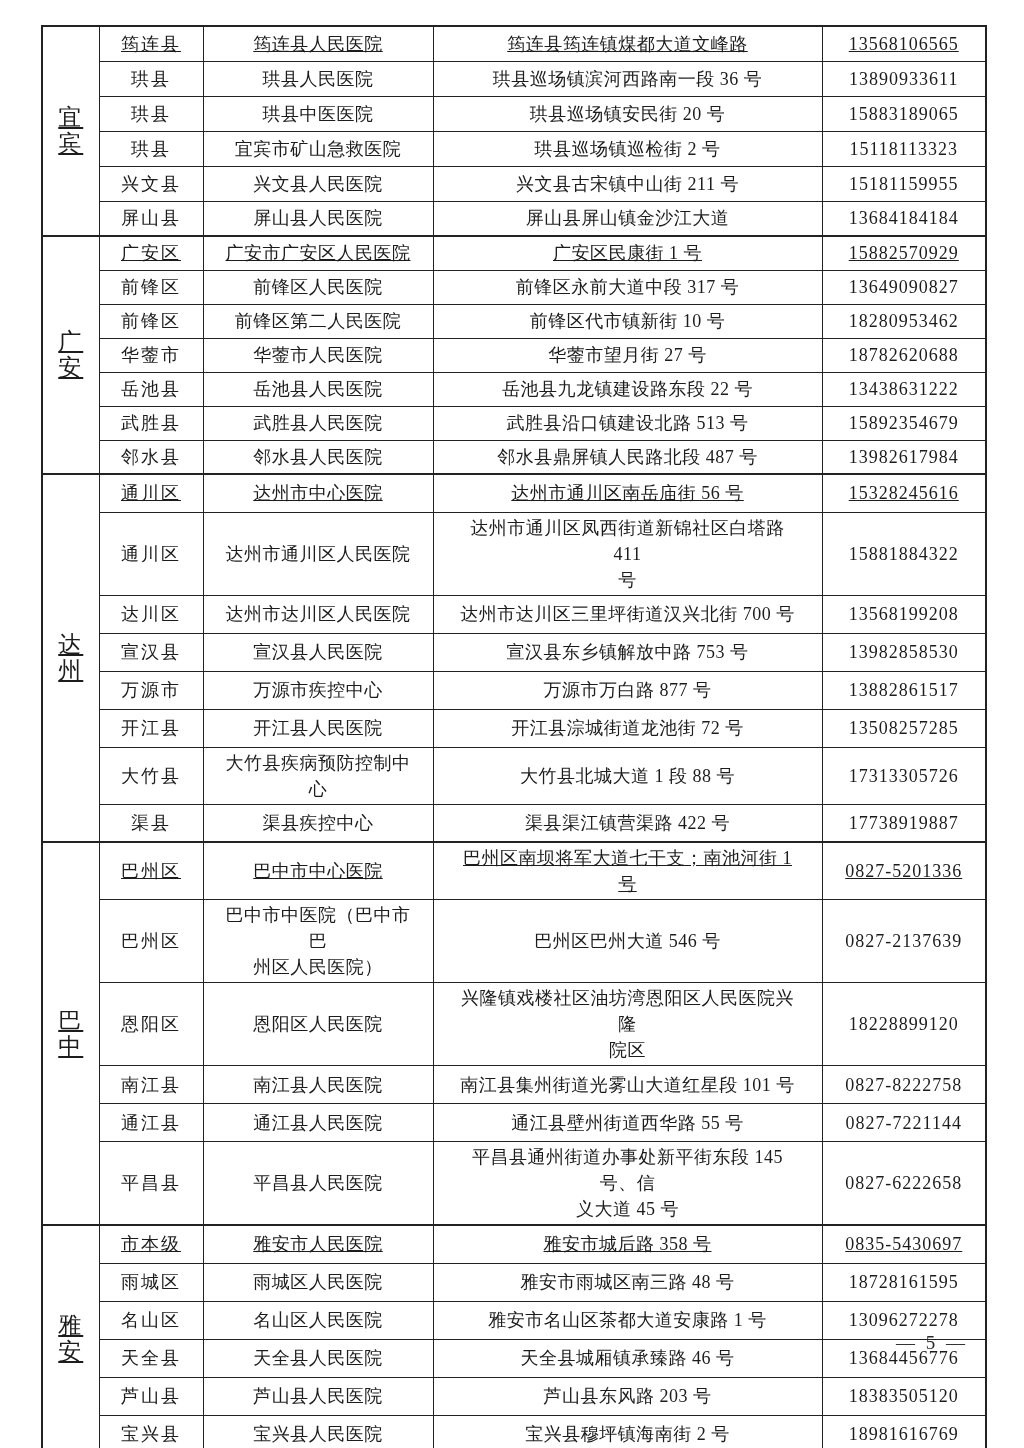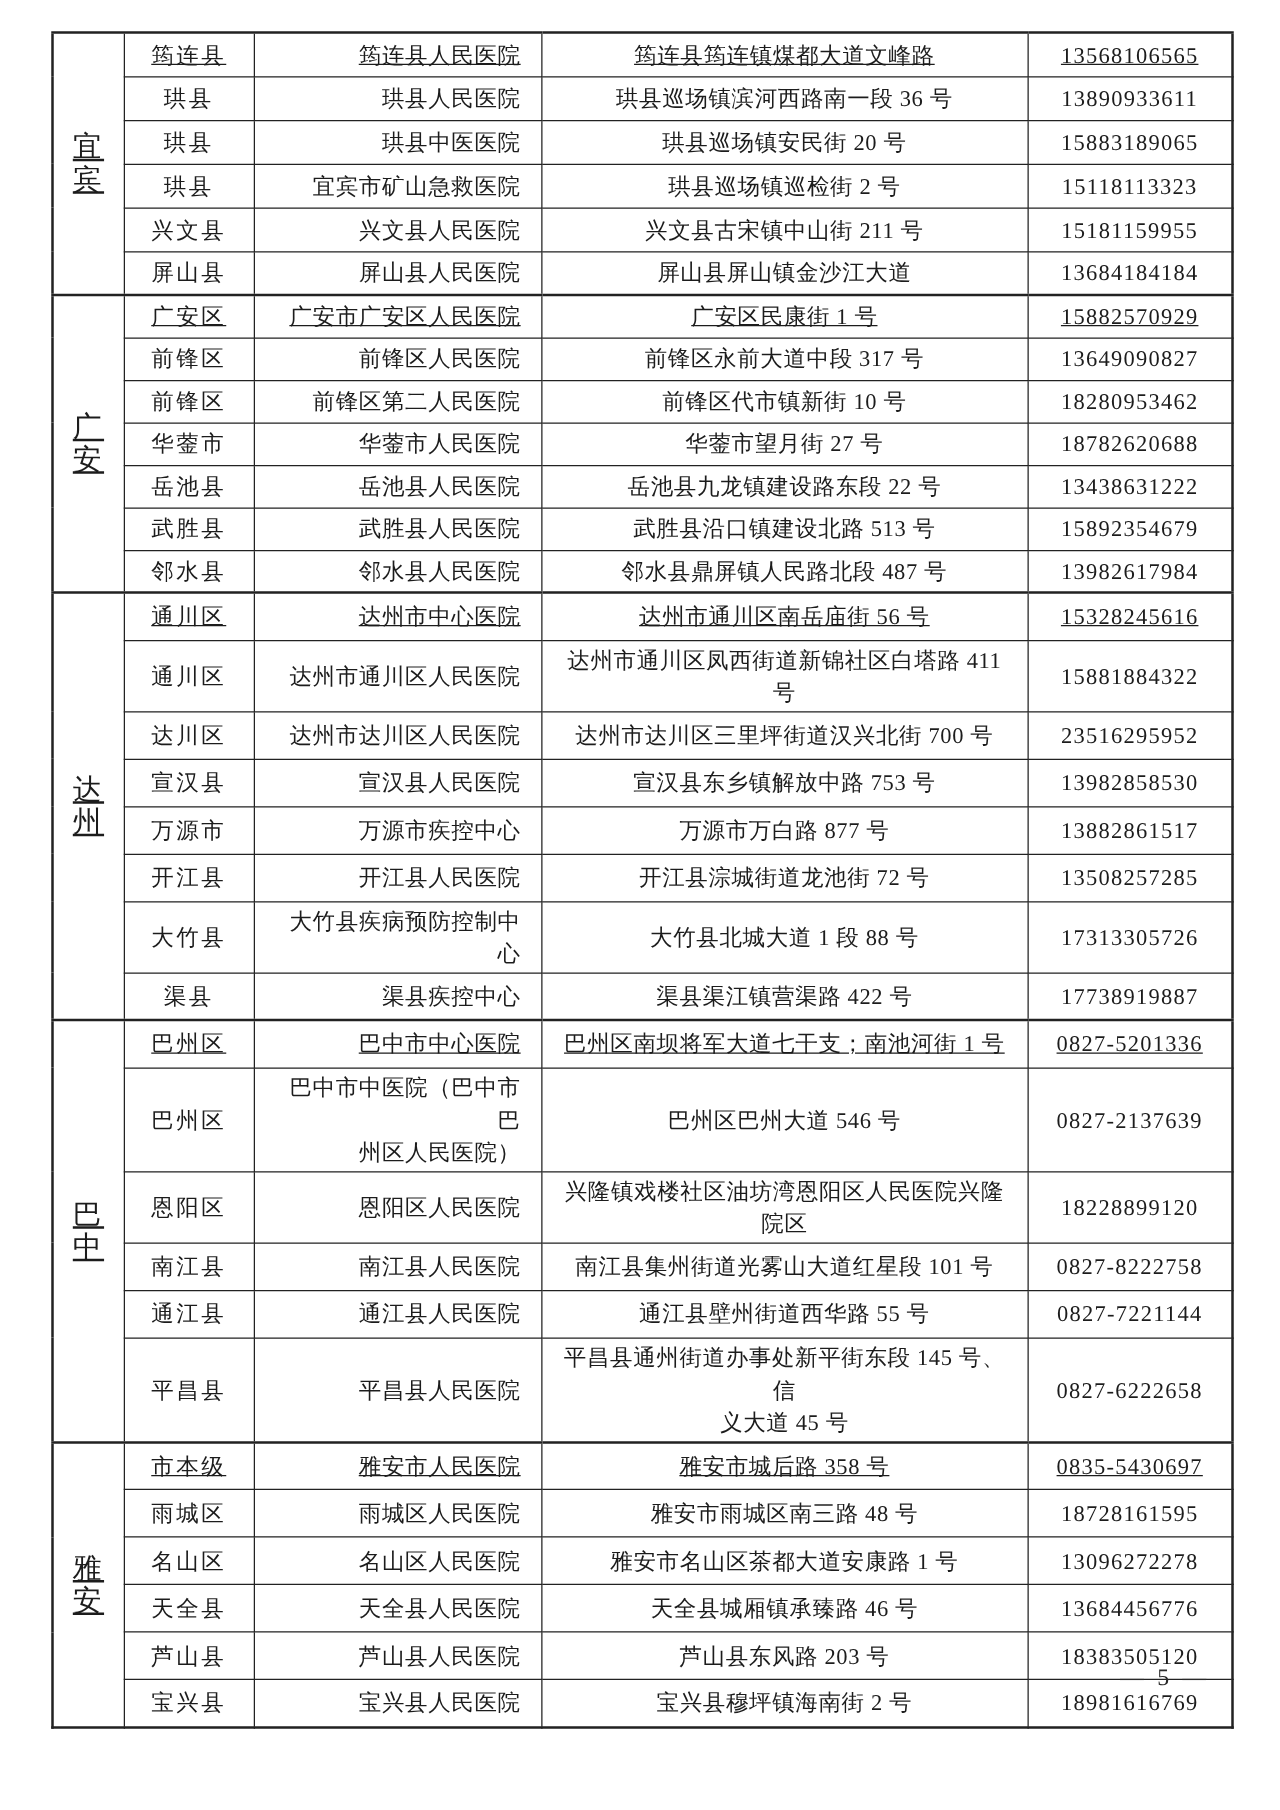--- a/index.html
+++ b/index.html
@@ -43,25 +43,24 @@
   td.city-cell {
     letter-spacing: 2px;
     font-size: 23px;
   }
   td.county-cell {
     letter-spacing: 2px;
   }
   td.hospital-cell {
     letter-spacing: 0.5px;
     padding: 2px 16px;
-    text-align: right;
   }
   td.address-cell {
     letter-spacing: 0.5px;
-    padding: 2px 12px;
+    padding: 2px 24px;
   }
   td.phone-cell {
     letter-spacing: 1px;
   }
   
   tr.sec-0 { height: 35px; }
   tr.sec-1 { height: 34px; }
   tr.sec-2 { height: 38px; }
   tr.sec-3 { height: 38px; }
   tr.sec-4 { height: 38px; }
@@ -178,21 +177,21 @@
           <td class="county-cell">通川区</td>
           <td class="hospital-cell">达州市通川区人民医院</td>
           <td class="address-cell">达州市通川区凤西街道新锦社区白塔路 411
 号</td>
           <td class="phone-cell">15881884322</td>
         </tr>
         <tr class="sec-2">
           <td class="county-cell">达川区</td>
           <td class="hospital-cell">达州市达川区人民医院</td>
           <td class="address-cell">达州市达川区三里坪街道汉兴北街 700 号</td>
-          <td class="phone-cell">23516295952</td>
+          <td class="phone-cell">13568199208</td>
         </tr>
         <tr class="sec-2">
           <td class="county-cell">宣汉县</td>
           <td class="hospital-cell">宣汉县人民医院</td>
           <td class="address-cell">宣汉县东乡镇解放中路 753 号</td>
           <td class="phone-cell">13982858530</td>
         </tr>
         <tr class="sec-2">
           <td class="county-cell">万源市</td>
           <td class="hospital-cell">万源市疾控中心</td>

